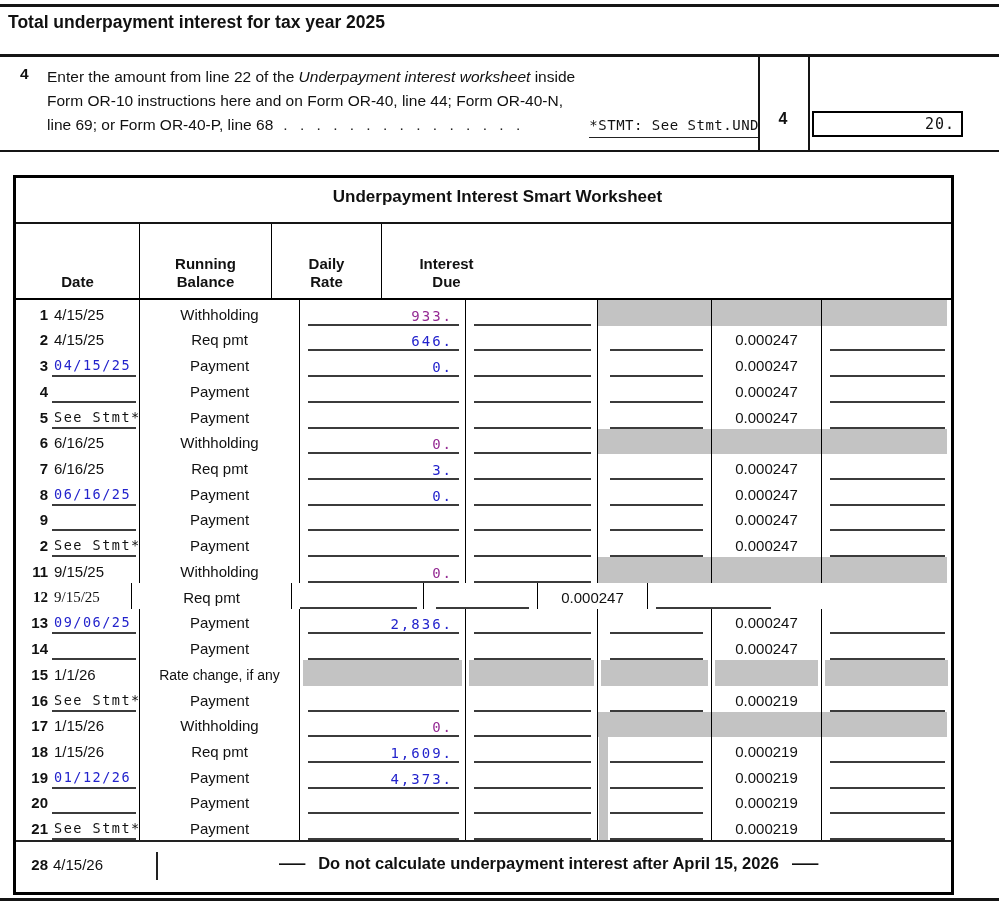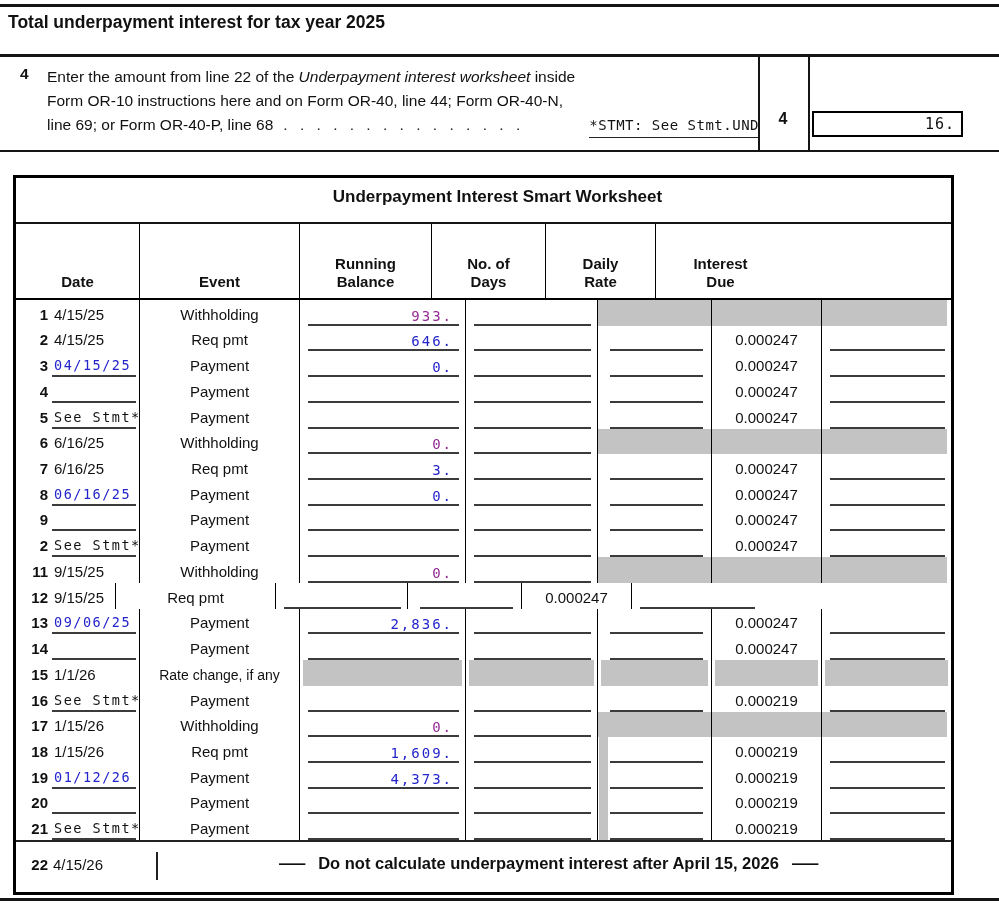--- a/index.html
+++ b/index.html
@@ -83,42 +83,35 @@
     <div class="row3">
       <span>line 69; or Form OR-40-P, line 68</span>
       <span class="leader">. . . . . . . . . . . . . . .</span>
       <span class="stmt">*STMT: See Stmt.UND</span>
     </div>
   </div>
 
   <div class="vline" style="left:758px;"></div>
   <div class="vline" style="left:808px;"></div>
   <div class="l4num-right">4</div>
-  <div class="valbox">16.</div>
+  <div class="valbox">20.</div>
 
   <div class="hr" style="top:150px;height:1.5px;"></div>
 
   <div class="ws">
     <div class="ws-title">Underpayment Interest Smart Worksheet</div>
     <div class="ws-titlesep"></div>
     <div class="ws-header" id="ws-header">
         <div class="hcell bordered" style="width: 124px;">
           <span>Date</span>
         </div>
-        <div class="hcell bordered" style="width: 160px;">
-          <span>Event</span>
-        </div>
         <div class="hcell bordered" style="width: 132px;">
           <span>Running</span>
           <span>Balance</span>
         </div>
-        <div class="hcell bordered" style="width: 114px;">
-          <span>No. of</span>
-          <span>Days</span>
-        </div>
         <div class="hcell bordered" style="width: 110px;">
           <span>Daily</span>
           <span>Rate</span>
         </div>
         <div class="hcell" style="width: 129px;">
           <span>Interest</span>
           <span>Due</span>
         </div>
       </div>
     <div class="ws-body" id="ws-body">
@@ -391,21 +384,21 @@
             <div class="gray"></div>
           </div>
           <div class="cell bordered" style="width: 110px;">
             <div class="gray"></div>
           </div>
           <div class="cell" style="width: 129px;">
             <div class="gray tailend"></div>
           </div>
         </div>
         <div class="ws-row">
-          <div class="cell bordered" style="width: 100px;">
+          <div class="cell bordered" style="width: 116px; font-family: Liberation Serif, serif;">
             <div class="num">12</div>
             <div class="dateval">9/15/25</div>
           </div>
           <div class="cell bordered" style="width: 160px;">
             <div class="eventval">Req pmt</div>
           </div>
           <div class="cell bordered" style="width: 132px;">
             <div class="u" style="left: 8px; right: 6px;"></div>
           </div>
           <div class="cell bordered" style="width: 114px;">
@@ -642,21 +635,21 @@
           <div class="cell bordered" style="width: 110px;">
             <div class="rateval">0.000219</div>
           </div>
           <div class="cell" style="width: 129px;">
             <div class="u" style="left: 8px; right: 6px;"></div>
           </div>
         </div>
       </div>
     <div class="ws-bottomline"></div>
     <div class="ws-footer">
-      <div class="f-num">22</div>
+      <div class="f-num">28</div>
       <div class="f-date">4/15/26</div>
       <div class="f-tick"></div>
       <div class="f-note">
         <span class="dash">—</span>
         <span>Do not calculate underpayment interest after April 15, 2026</span>
         <span class="dash">—</span>
       </div>
     </div>
   </div>
 

